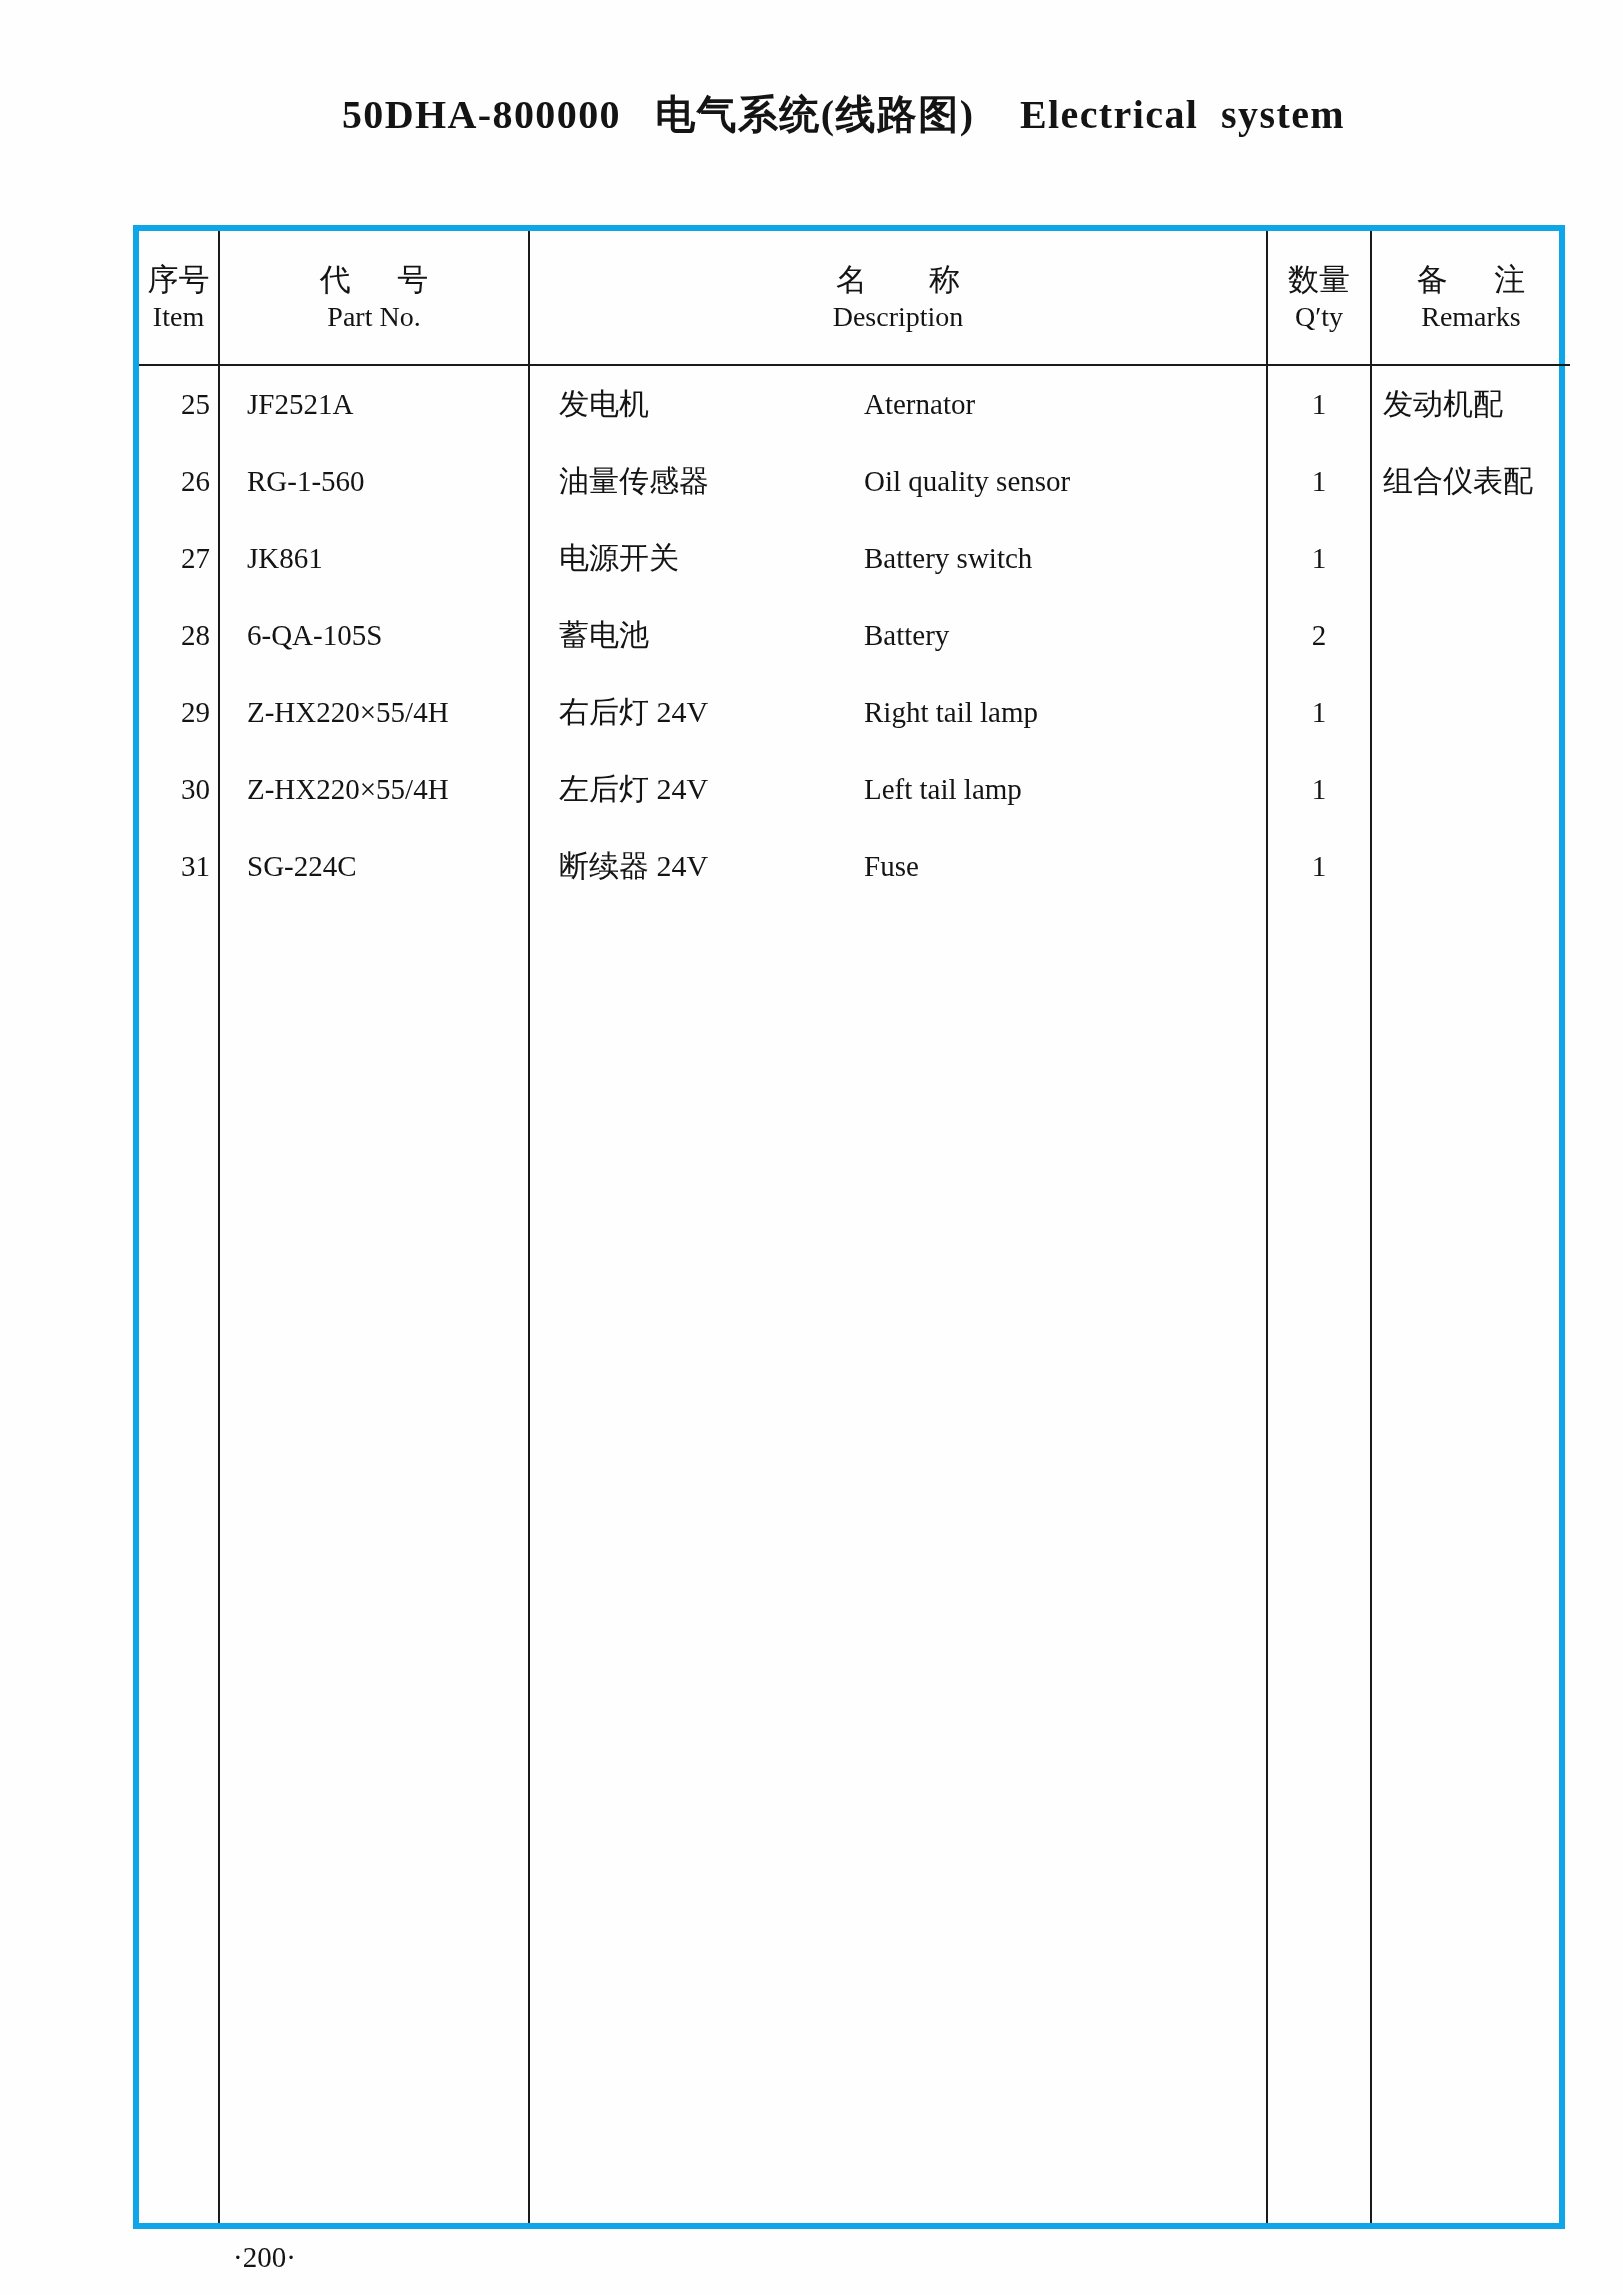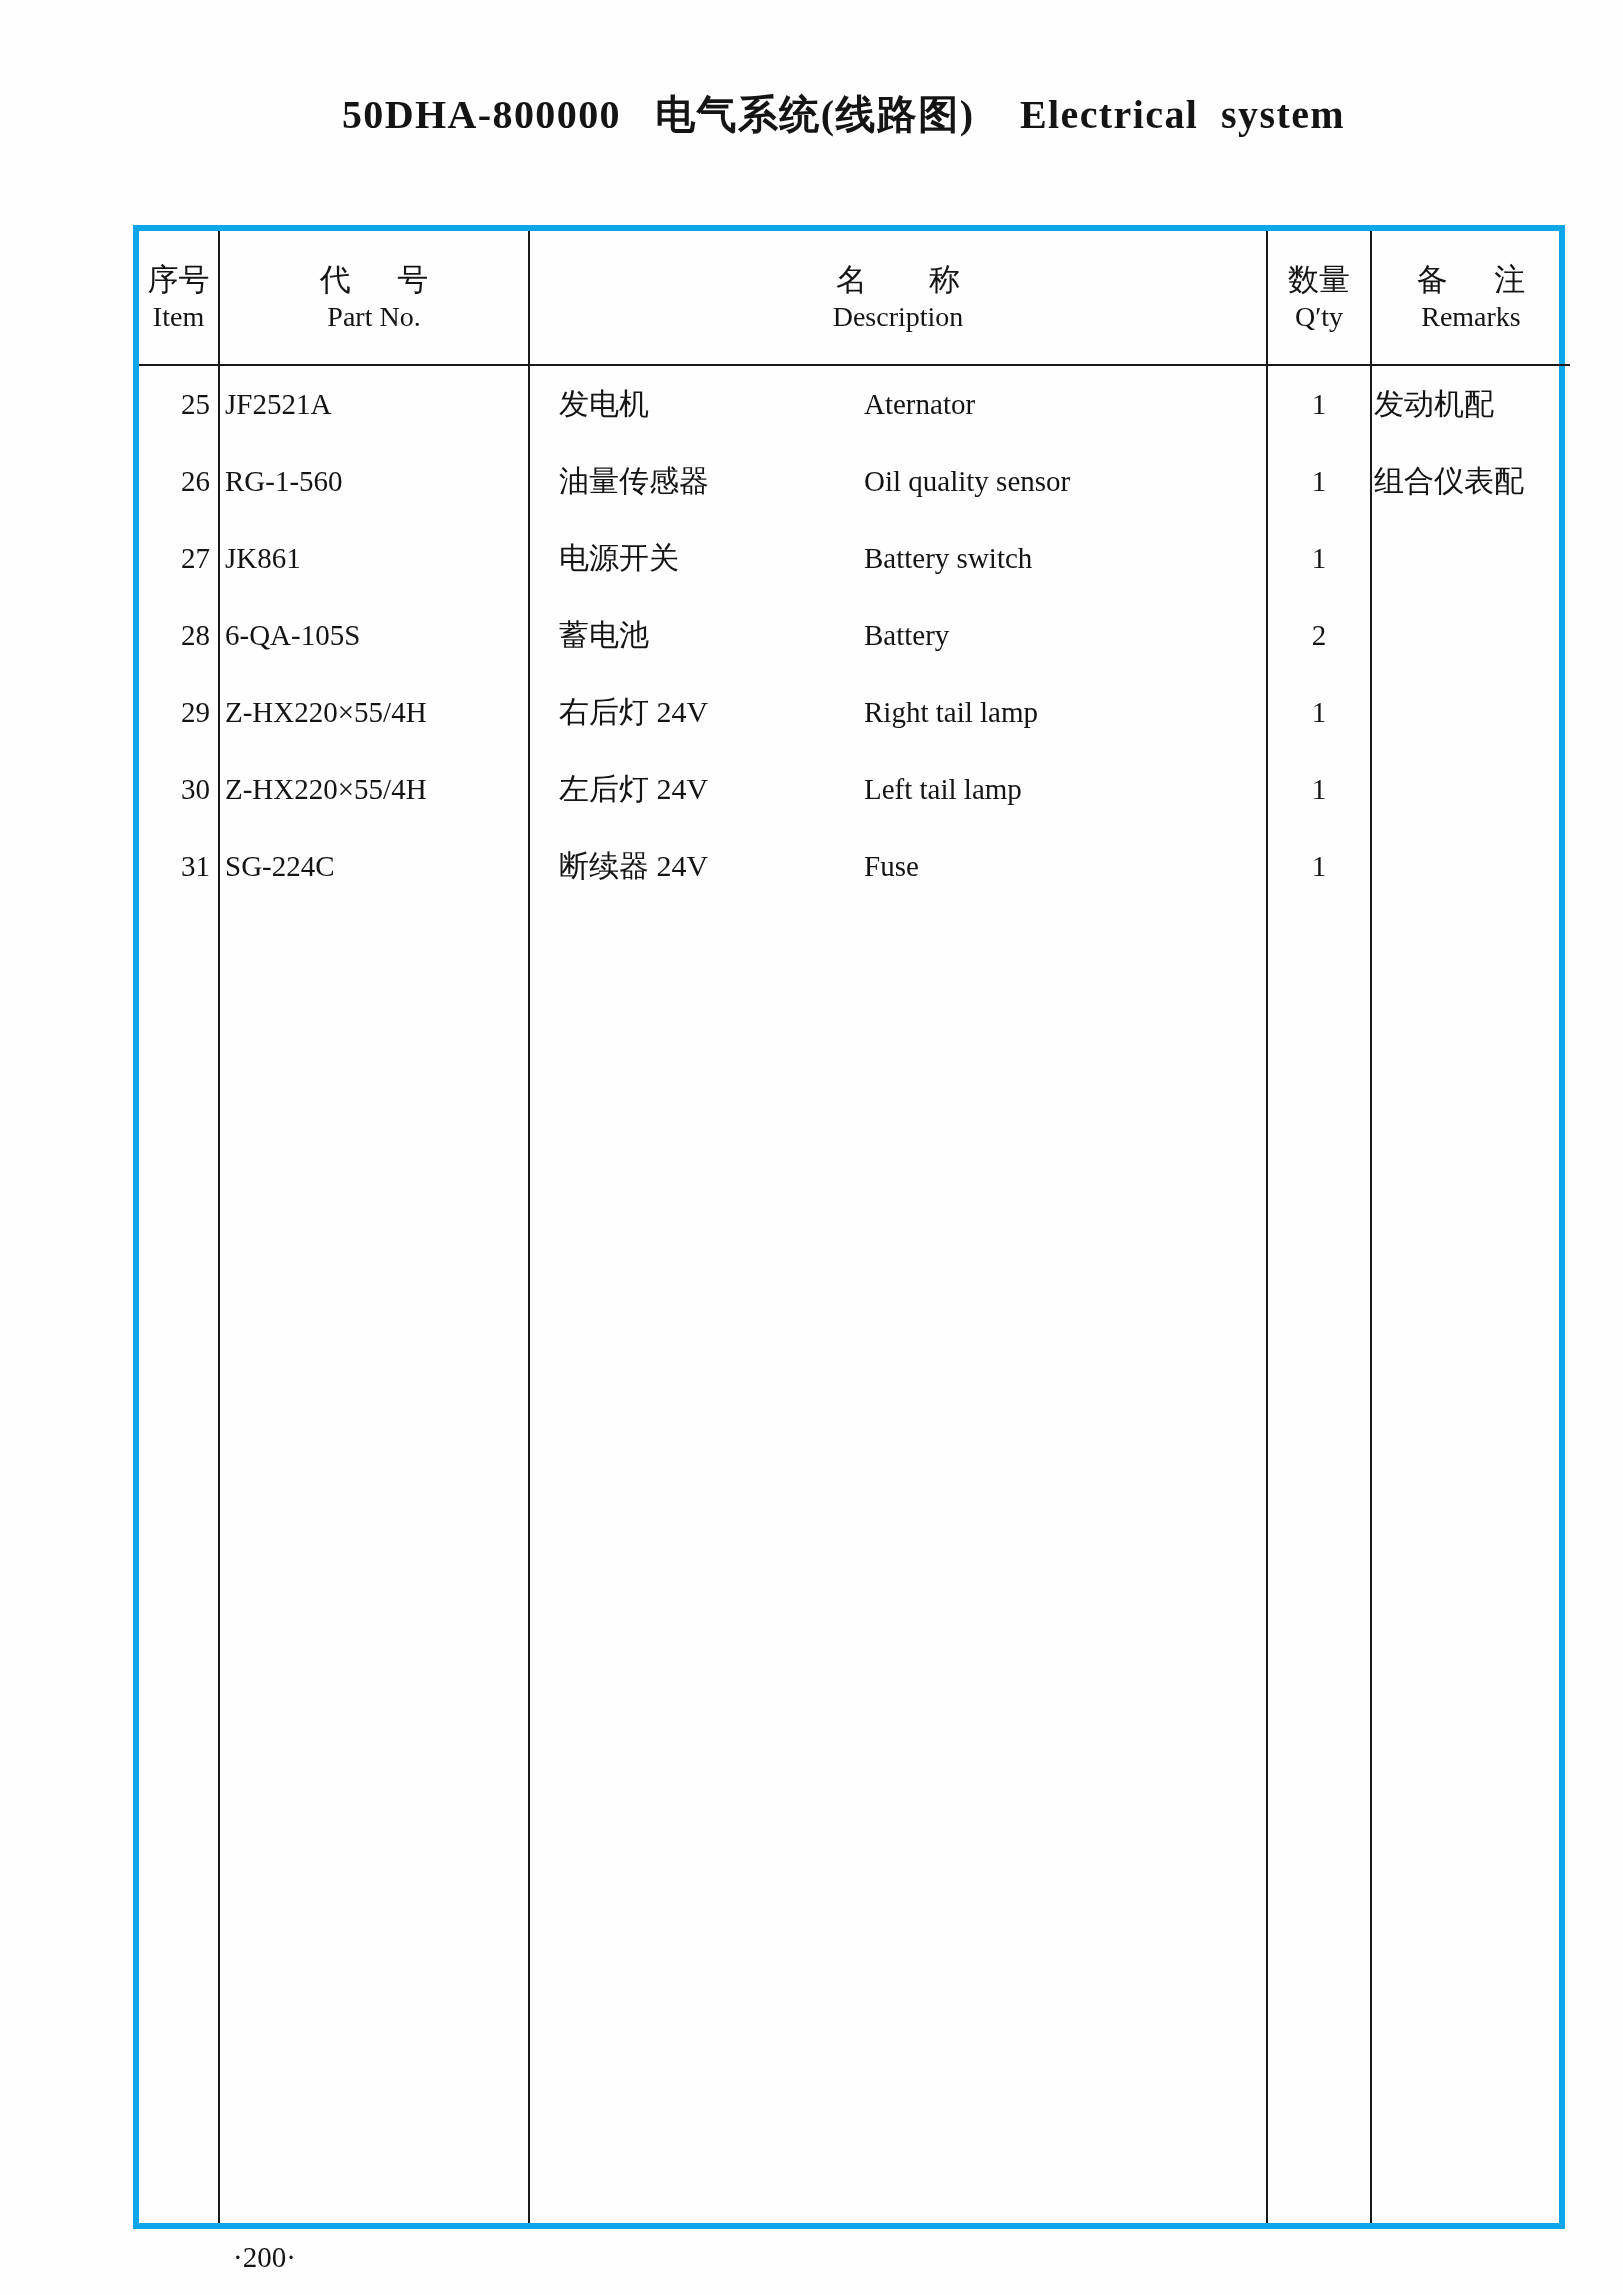--- a/index.html
+++ b/index.html
@@ -59,24 +59,24 @@
   .th .cn {
     font-size: 31px;
     line-height: 1.25;
     white-space: pre;
   }
   .th .en {
     font-size: 28px;
     line-height: 1.25;
   }
   .cell.item-cell   { justify-content: center; margin-left: 34px; }
-  .cell.part-cell   { padding-left: 5px; }
+  .cell.part-cell   { padding-left: 27px; }
   .cell.desc-cell   { padding-left: 29px; }
   .cell.qty-cell    { justify-content: center; }
-  .cell.rem-cell    { padding-left: 2px; font-size: 30px; }
+  .cell.rem-cell    { padding-left: 11px; font-size: 30px; }
   .desc-cn {
     display: inline-block;
     width: 305px;
     flex: 0 0 305px;
     font-size: 30px;
   }
   .desc-en { font-size: 29px; }
   .filler { border-right: 2px solid #1a1a1a; }
   .filler.last-col { border-right: none; }
   .page-number {

